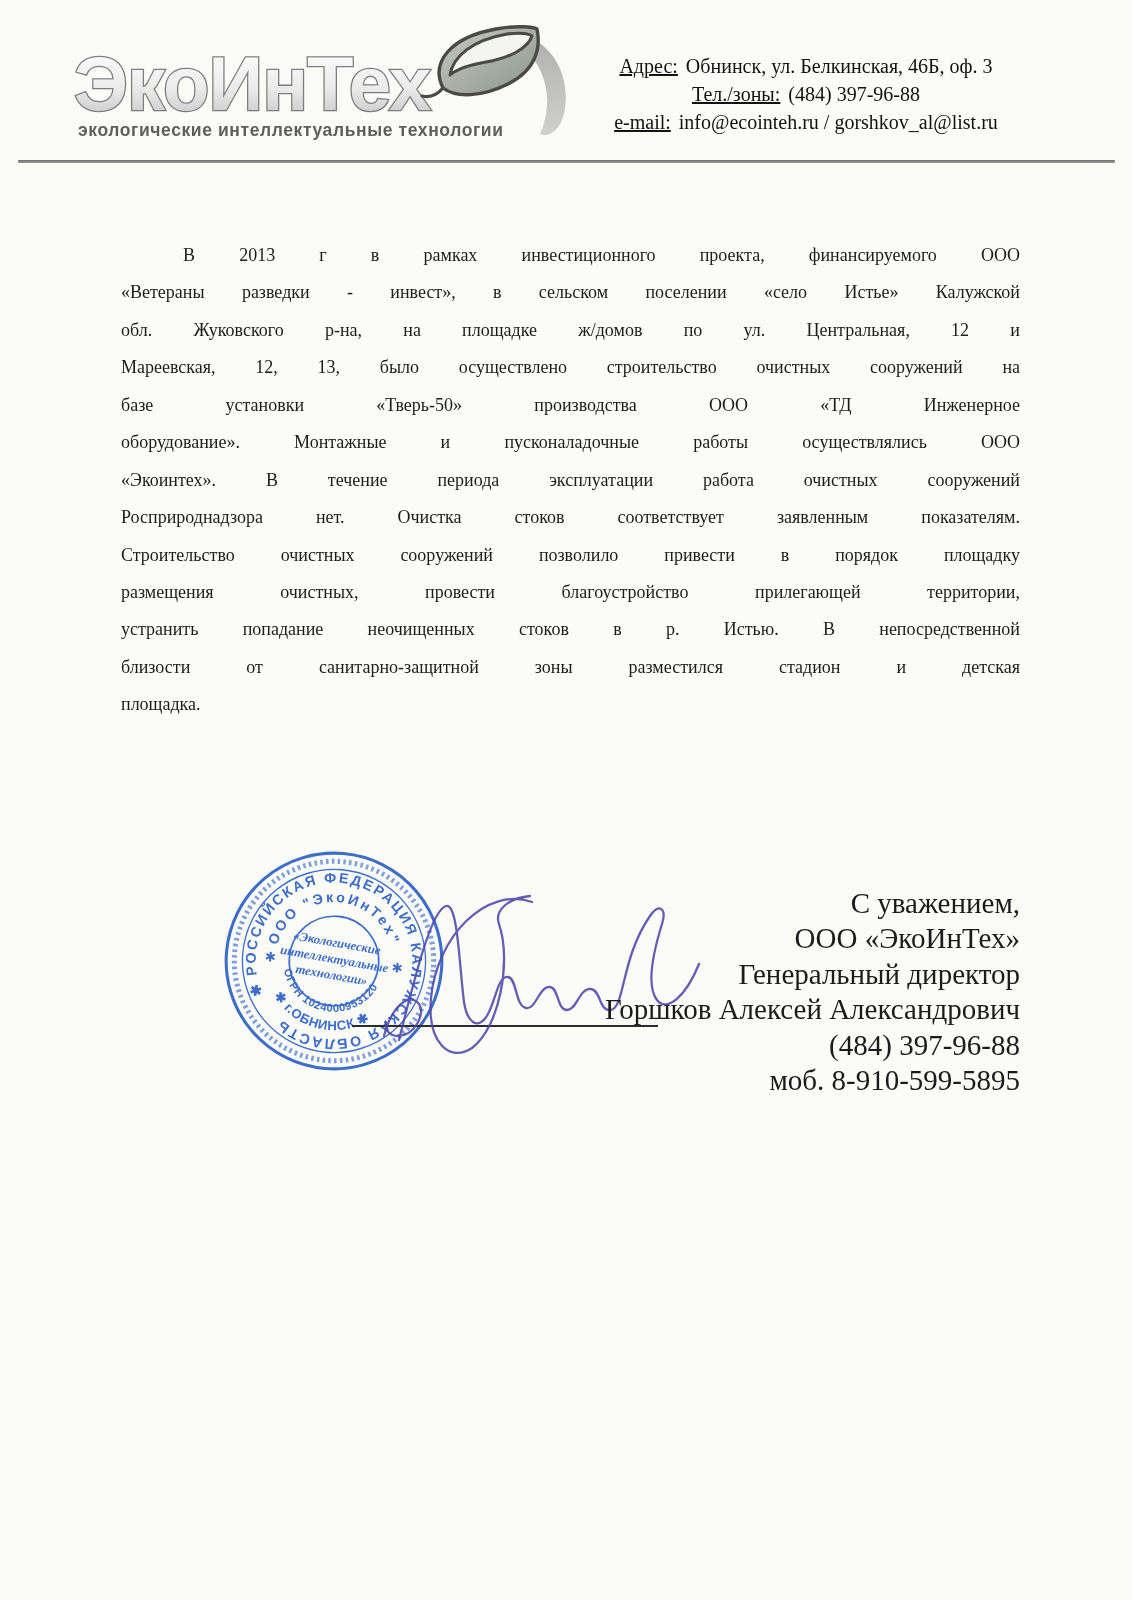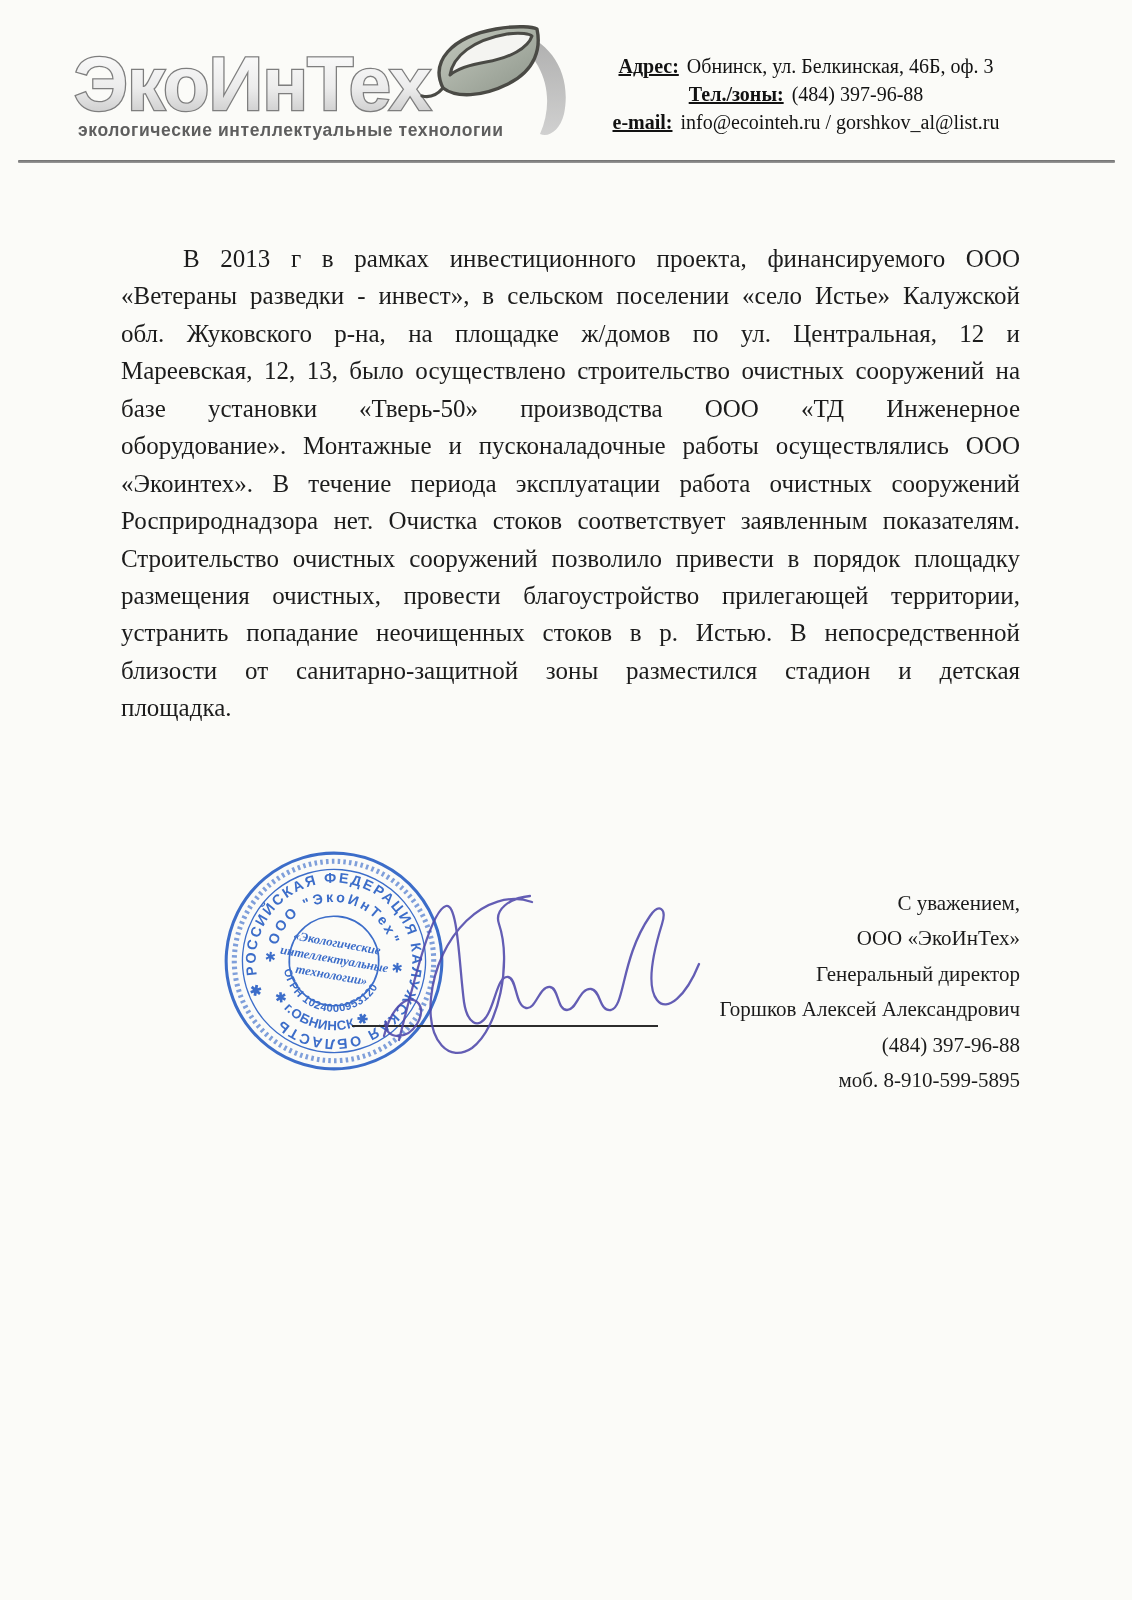--- a/index.html
+++ b/index.html
@@ -10,40 +10,40 @@
     font-family:"Liberation Serif", serif;
     color:#1d1d1d;
     overflow:hidden;
   }
 
   
   .logo-wrap { position:absolute; left:70px; top:18px; width:500px; height:130px; }
 
   .contact { position:absolute; top:52px; right:106px; width:440px;
              font-size:20px; line-height:28px; text-align:center; color:#121212; }
-  .contact .lbl { font-weight:bold; text-decoration:underline; margin-right:8px; }
+  .contact .lbl { font-weight:normal; text-decoration:underline; margin-right:8px; }
 
   .separator { position:absolute; top:160px; left:18px; width:1097px; height:3px;
                background:linear-gradient(#6f6f6f,#9a9a9a); border-radius:1px; }
 
   
   .body-par { position:absolute; left:121px; top:245px; width:899px;
-              font-size:25px; color:#1c1c1c; }
+              font-size:18px; color:#1c1c1c; }
   .bodyline { height:37.45px; text-align:justify; text-align-last:justify;
               white-space:nowrap; overflow:visible; }
   .bodyline.first { padding-left:62px; }
   .bodyline.last  { text-align-last:left; }
 
   
   .stamp { position:absolute; left:217px; top:844px; width:234px; height:234px; opacity:.93; }
   .sig-svg { position:absolute; left:340px; top:855px; width:380px; height:215px; }
   .sig-line { position:absolute; left:352px; top:1025px; width:306px; height:2px; background:#2c2c2c; }
 
   .signoff { position:absolute; top:886px; right:112px; width:520px;
-             font-size:21px; line-height:35.4px; text-align:right; color:#1b1b1b; }
+             font-size:29px; line-height:35.4px; text-align:right; color:#1b1b1b; }
 </style>
 </head>
 <body>
 
 <div class="logo-wrap">
   <svg width="500" height="130" viewBox="0 0 500 130">
     <defs>
       <linearGradient id="silver" x1="0" y1="0" x2="0" y2="1">
         <stop offset="0" stop-color="#ffffff"></stop>
         <stop offset="0.55" stop-color="#ececec"></stop>

